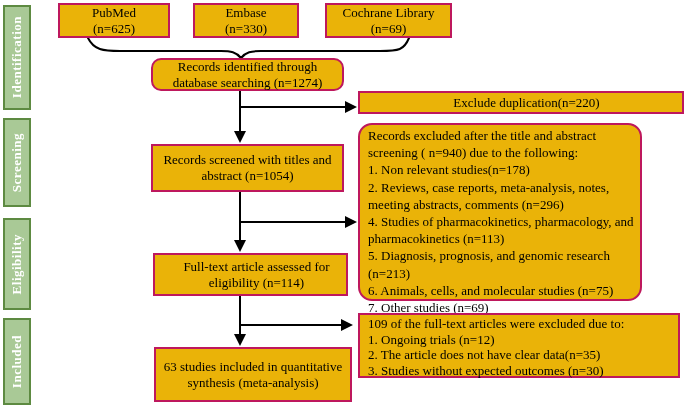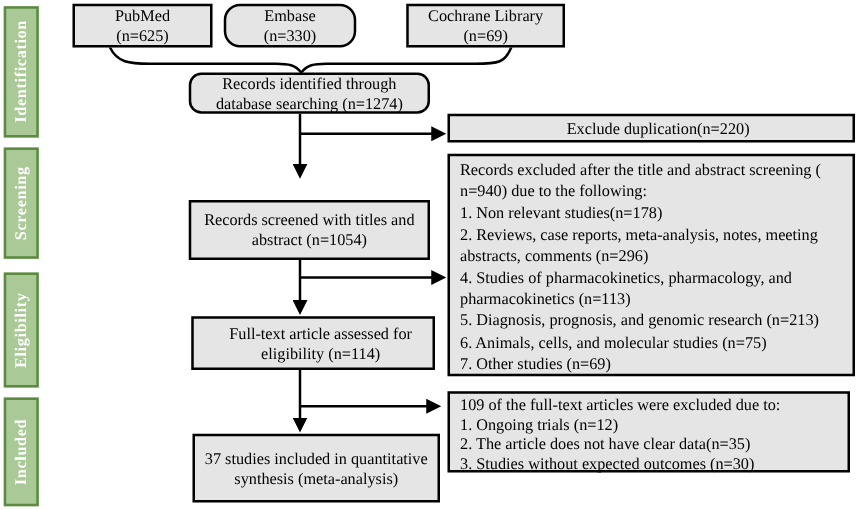--- a/index.html
+++ b/index.html
@@ -22,22 +22,22 @@
     writing-mode:vertical-rl;
     transform:rotate(180deg);
     color:#ffffff;
     font-weight:bold;
     font-size:13px;
     letter-spacing:0.5px;
     white-space:nowrap;
   }
   
   .gbox{
-    background:#e5e5e5;
-    border:2px solid #000000;
+    background:#eab308;
+    border:2px solid #be185d;
   }
   .center-box{
     display:flex;flex-direction:column;align-items:center;justify-content:center;
     text-align:center;
     font-size:13px;line-height:16px;
     padding:1px 4px;
   }
   .left-box{
     text-align:left;
     font-size:13px;
@@ -91,47 +91,47 @@
     <span>Eligibility</span>
   </div>
   <div class="abs stage-label" style="left:3px;top:318px;width:28px;height:87px;">
     <span>Included</span>
   </div>
 
   <div class="abs gbox center-box" style="left:58px;top:3px;width:112px;height:35px;">
     <span>PubMed</span>
     <span>(n=625)</span>
   </div>
-  <div class="abs gbox center-box" style="left:179px;top:3px;width:106px;height:35px;border-radius:13px;">
+  <div class="abs gbox center-box" style="left:193px;top:3px;width:106px;height:35px;">
     <span>Embase</span>
     <span>(n=330)</span>
   </div>
   <div class="abs gbox center-box" style="left:325px;top:3px;width:127px;height:35px;">
     <span>Cochrane Library</span>
     <span>(n=69)</span>
   </div>
 
   <div class="abs gbox center-box" style="left:151px;top:58px;width:193px;height:33px;border-radius:10px;">
     <span>Records identified through database searching (n=1274)</span>
   </div>
-  <div class="abs gbox center-box" style="left:151px;top:160px;width:193px;height:48px;">
+  <div class="abs gbox center-box" style="left:151px;top:144px;width:193px;height:48px;">
     <span>Records screened with titles and abstract (n=1054)</span>
   </div>
   <div class="abs gbox center-box" style="left:153px;top:253px;width:195px;height:43px;padding-left:16px;">
     <span>Full-text article assessed for eligibility (n=114)</span>
   </div>
   <div class="abs gbox center-box" style="left:154px;top:347px;width:198px;height:55px;">
-    <span>37 studies included in quantitative synthesis (meta-analysis)</span>
+    <span>63 studies included in quantitative synthesis (meta-analysis)</span>
   </div>
 
   <div class="abs gbox dup-box" style="left:358px;top:91px;width:326px;height:23px;">
     <span>Exclude duplication(n=220)</span>
   </div>
 
-  <div class="abs gbox left-box bb" style="left:358px;top:123px;width:326px;height:178px;">
+  <div class="abs gbox left-box bb" style="left:358px;top:123px;width:284px;height:178px;border-radius:14px;">
     <div>Records excluded after the title and abstract screening ( n=940) due to the following:</div>
     <div>1. Non relevant studies(n=178)</div>
     <div>2. Reviews, case reports, meta-analysis, notes, meeting abstracts, comments (n=296)</div>
     <div>4. Studies of pharmacokinetics, pharmacology, and pharmacokinetics (n=113)</div>
     <div>5. Diagnosis, prognosis, and genomic research (n=213)</div>
     <div>6. Animals, cells, and molecular studies (n=75)</div>
     <div>7. Other studies (n=69)</div>
   </div>
 
   <div class="abs gbox left-box bb9" style="left:358px;top:313px;width:322px;height:65px;">

